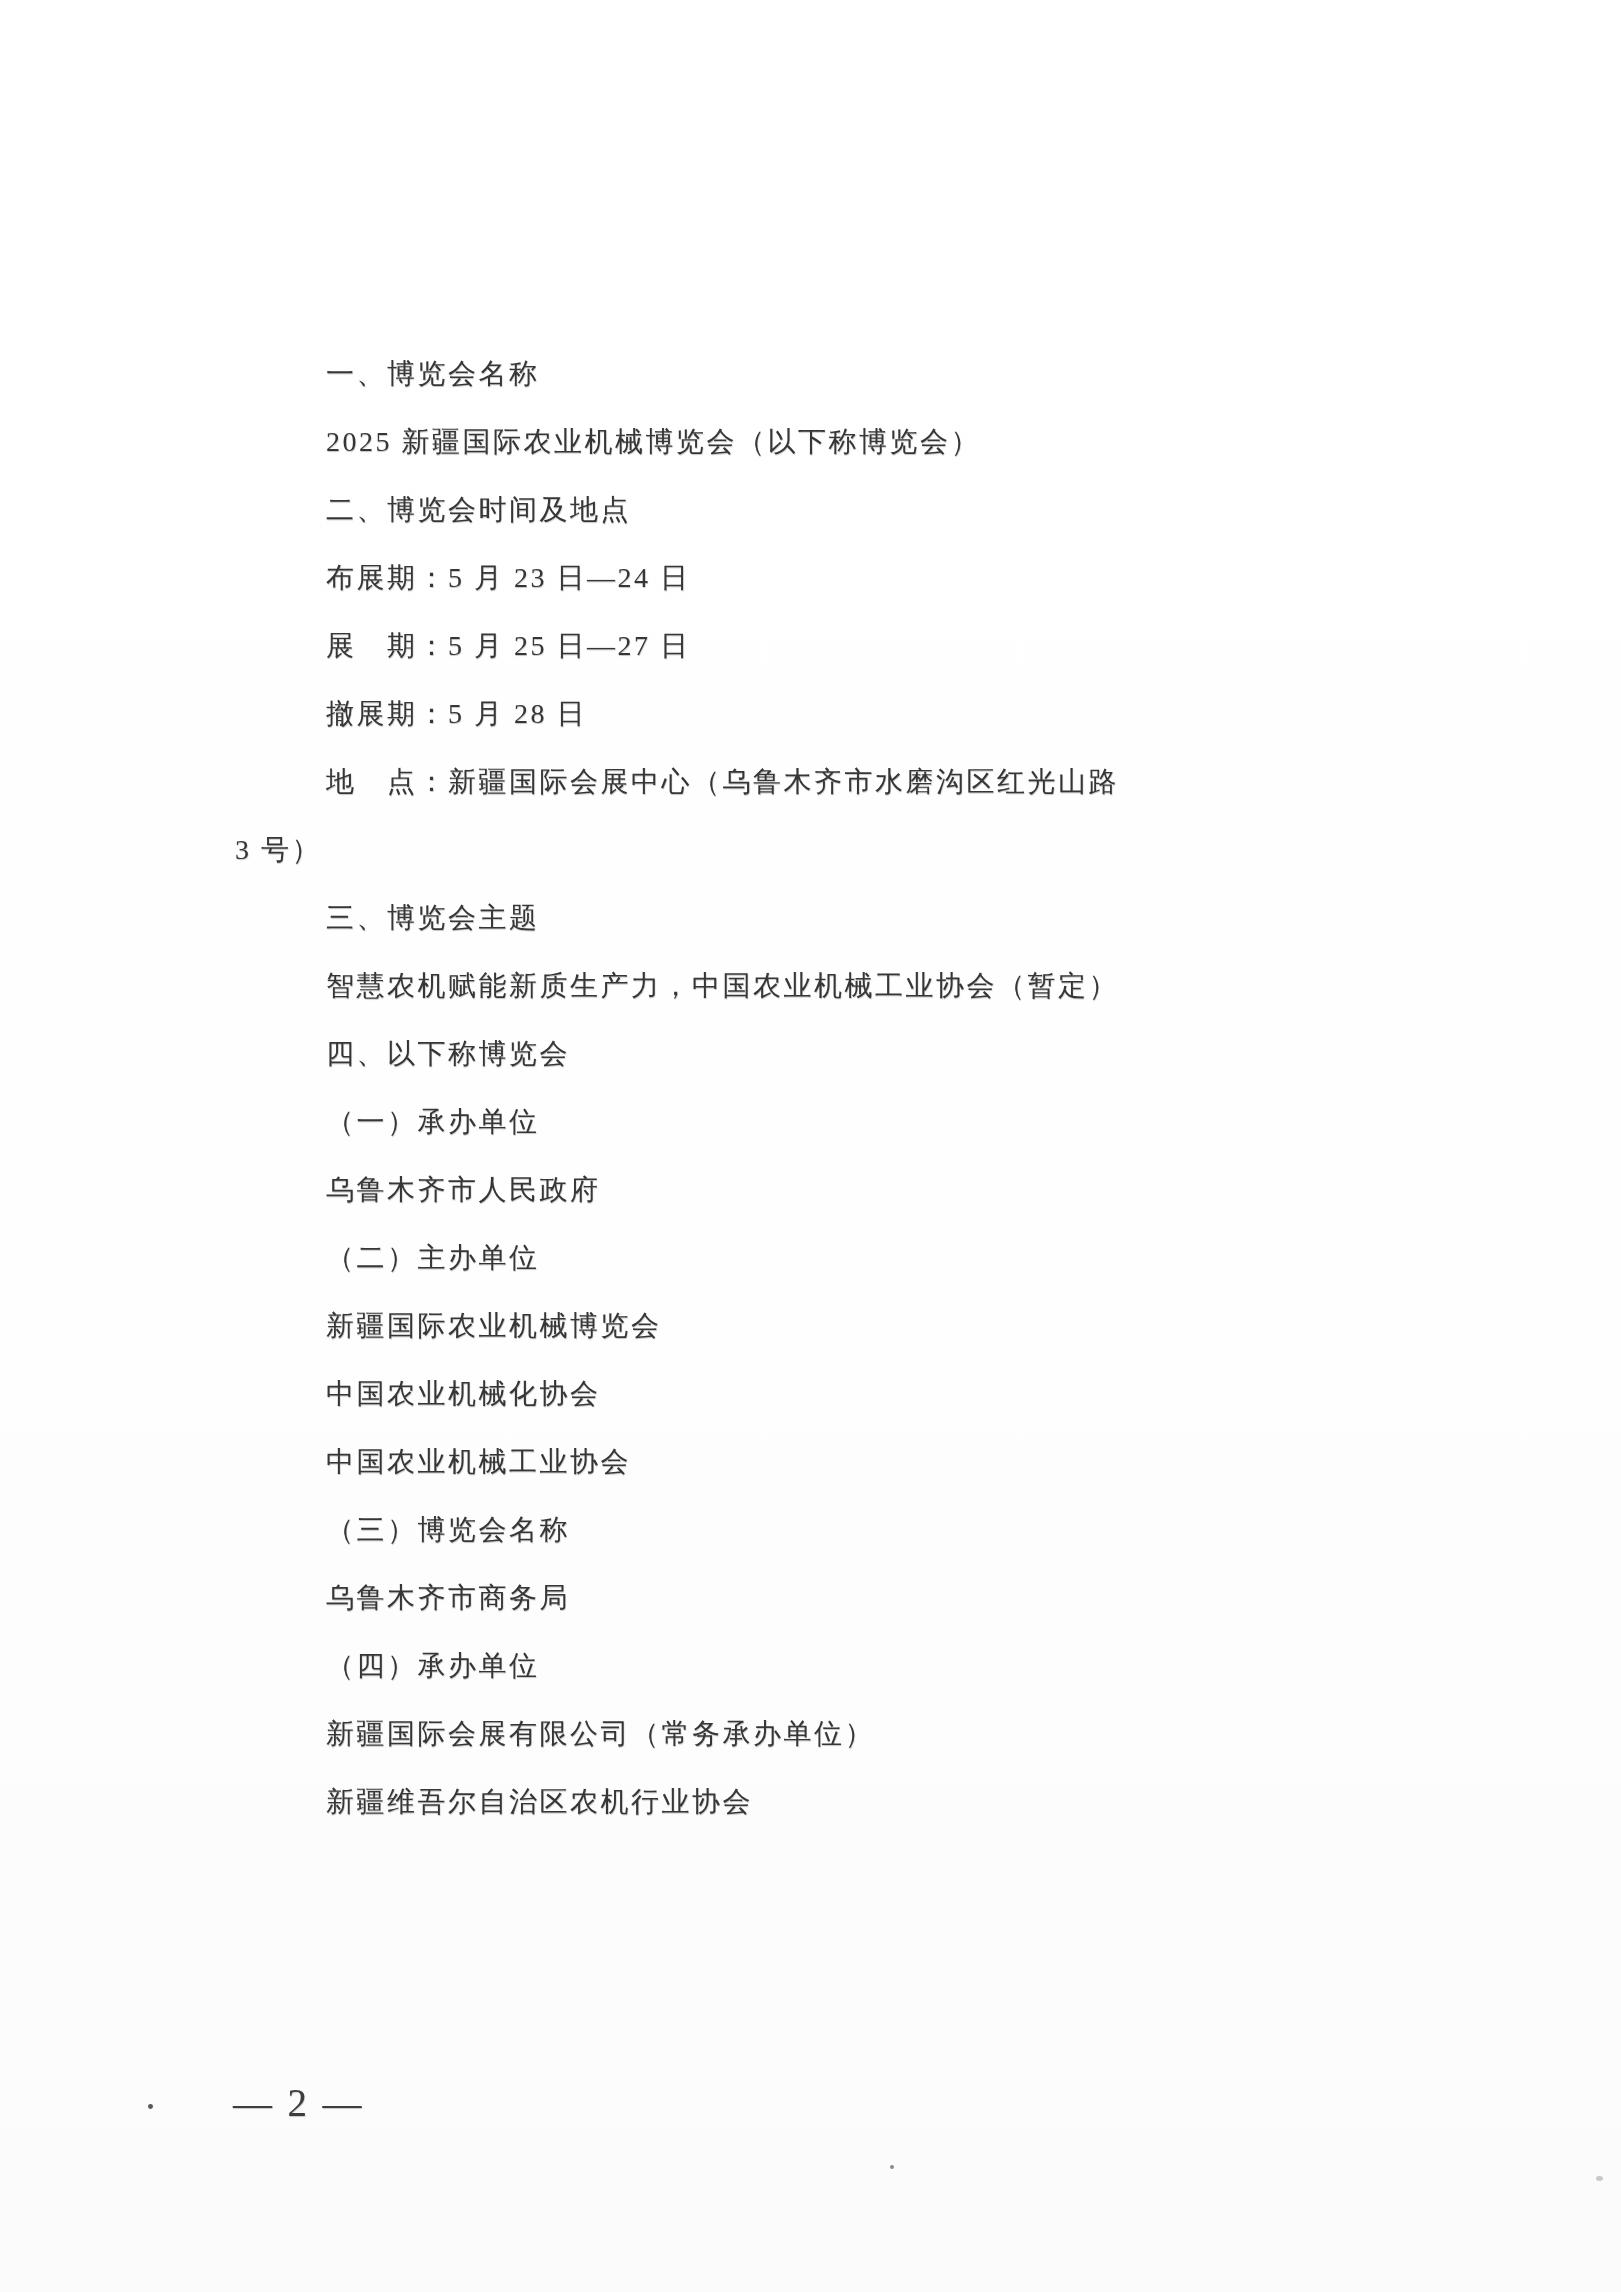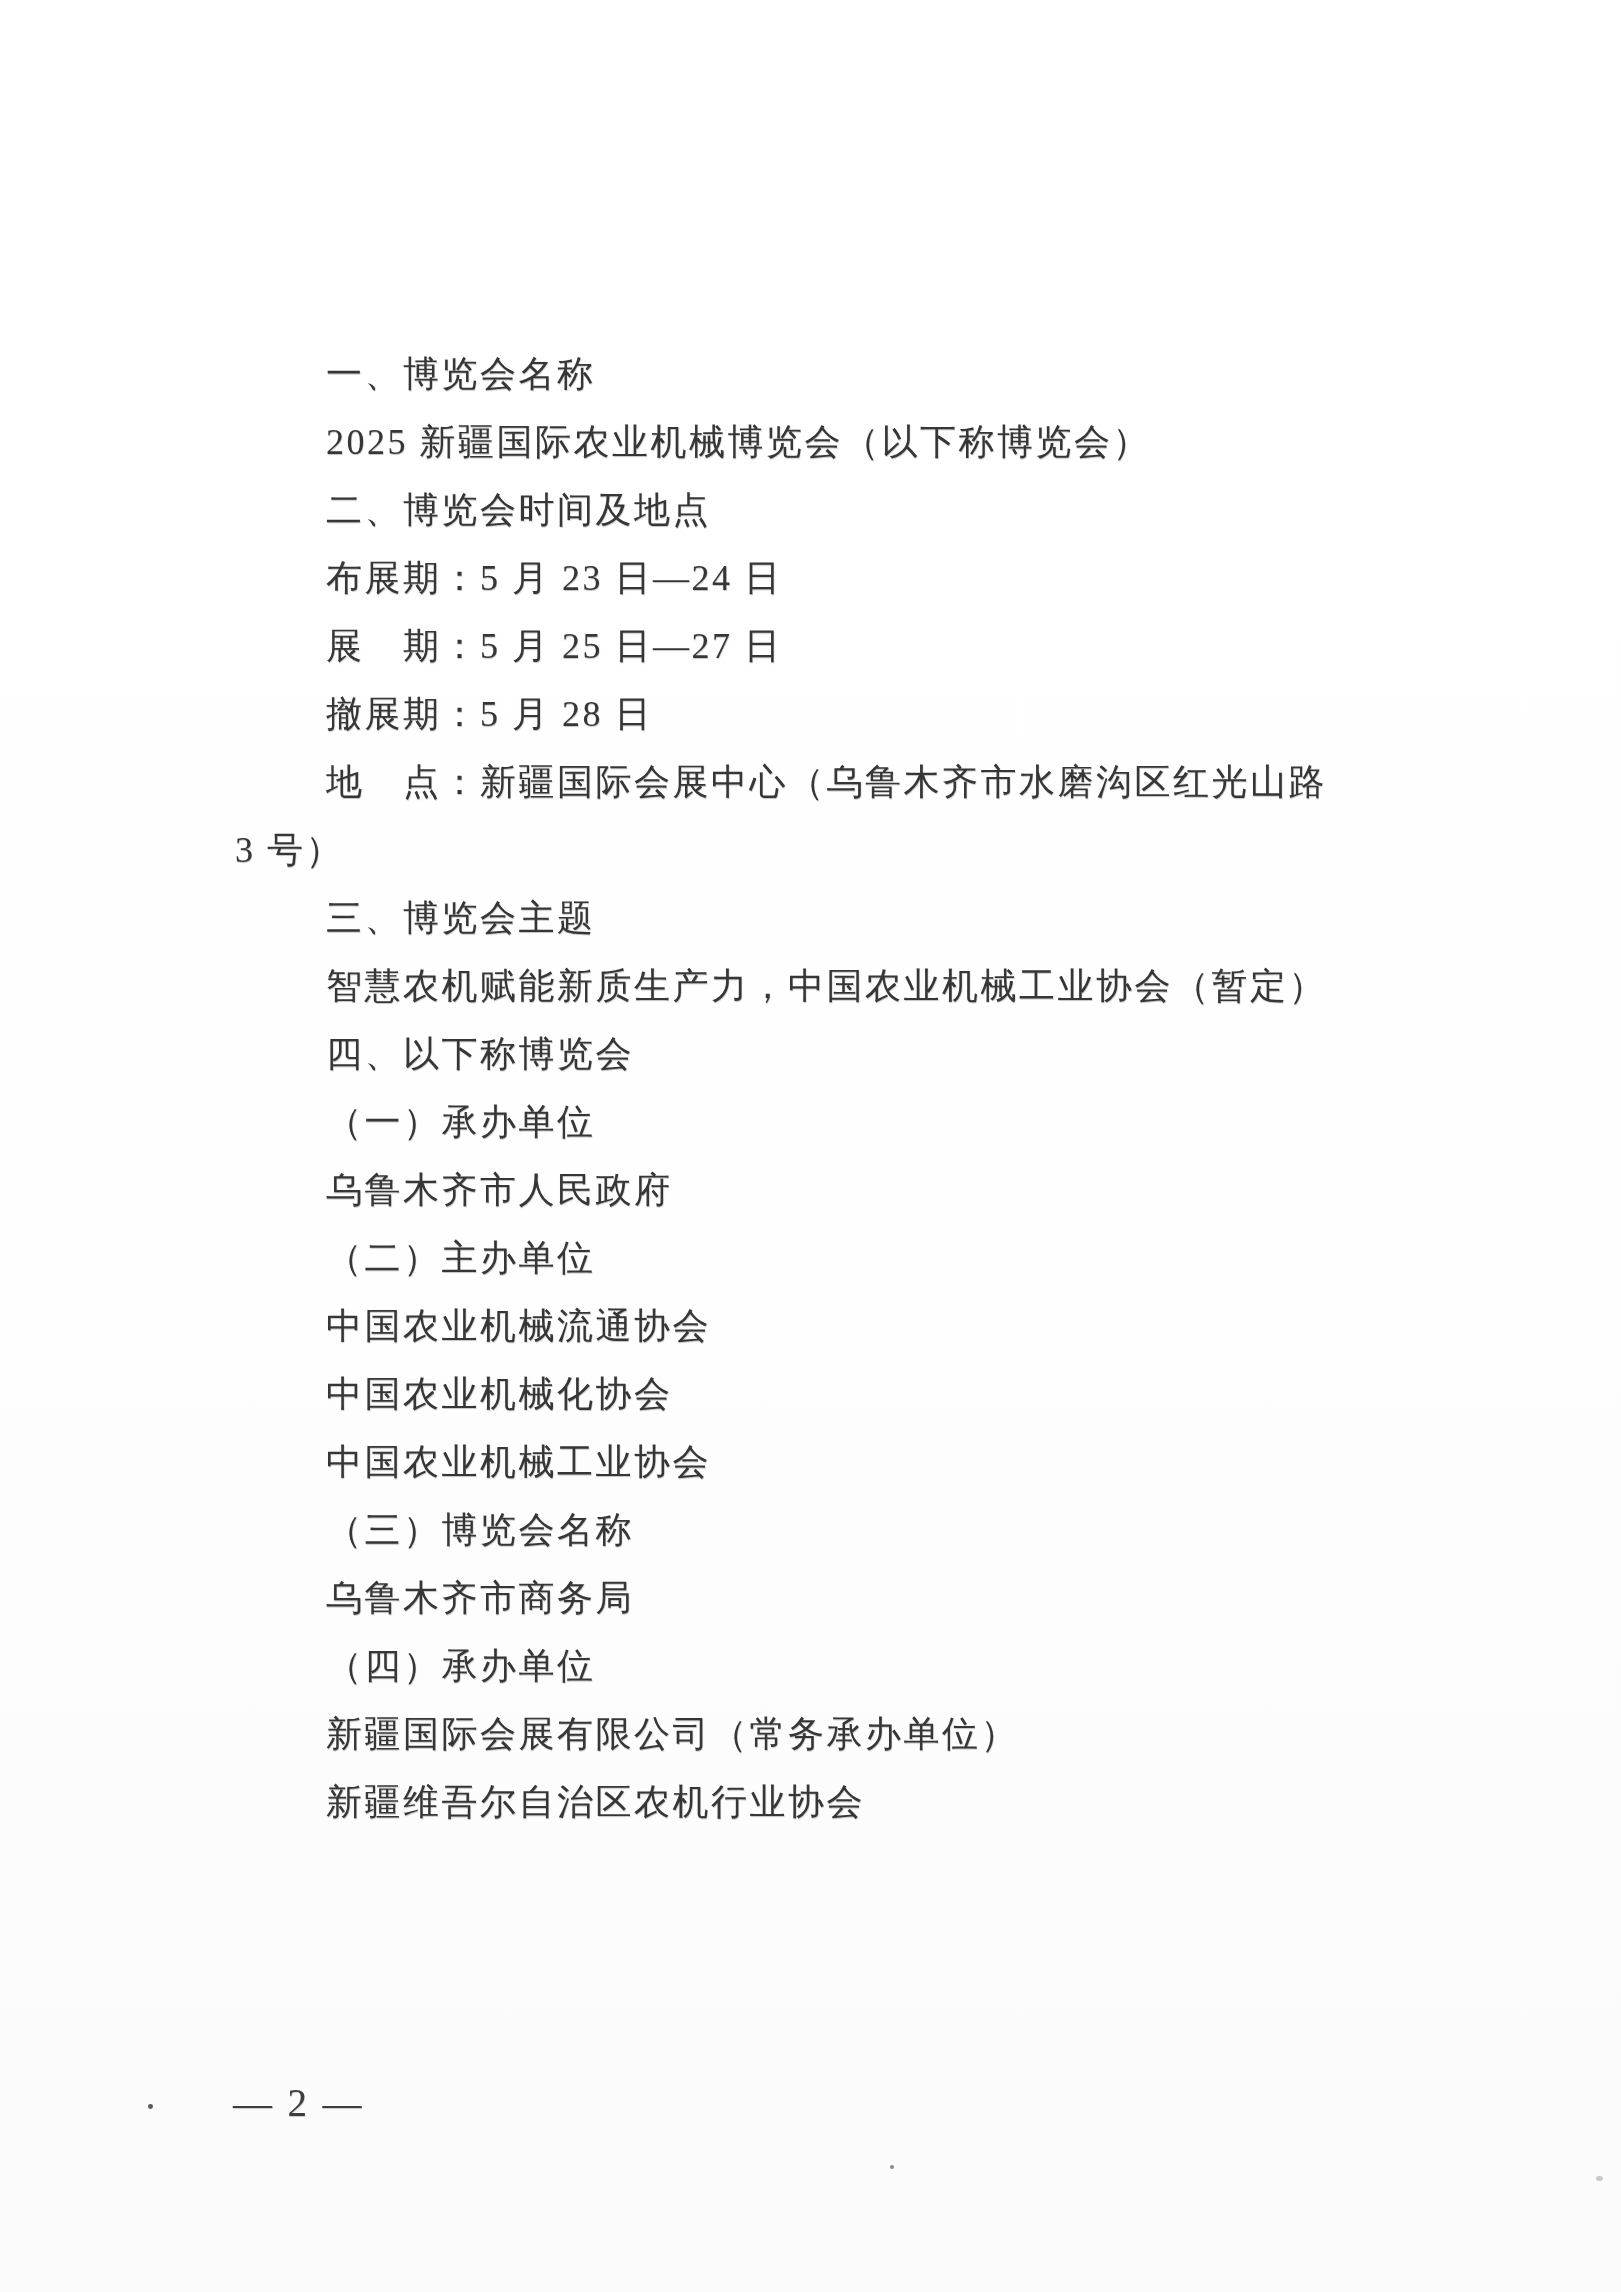--- a/index.html
+++ b/index.html
@@ -20,21 +20,21 @@
     position: absolute;
     left: 235px;
     top: 340px;
     width: 1255px;
   }
   .line {
     height: 68px;
     display: flex;
     align-items: center;
     white-space: nowrap;
-    font-size: 36px;
+    font-size: 28px;
     letter-spacing: 2.5px;
     color: #363636;
     text-shadow: 0.6px 0.6px 0.8px rgba(90,90,90,0.35);
   }
   .line.indent {
     padding-left: 91px;
   }
   .footer {
     position: absolute;
     left: 233px;
@@ -64,21 +64,21 @@
     <div class="line indent">展　期：5 月 25 日—27 日</div>
     <div class="line indent">撤展期：5 月 28 日</div>
     <div class="line indent">地　点：新疆国际会展中心（乌鲁木齐市水磨沟区红光山路</div>
     <div class="line">3 号）</div>
     <div class="line indent">三、博览会主题</div>
     <div class="line indent">智慧农机赋能新质生产力，中国农业机械工业协会（暂定）</div>
     <div class="line indent">四、以下称博览会</div>
     <div class="line indent">（一）承办单位</div>
     <div class="line indent">乌鲁木齐市人民政府</div>
     <div class="line indent">（二）主办单位</div>
-    <div class="line indent">中国农业机械流通协会</div>
+    <div class="line indent">新疆国际农业机械博览会</div>
     <div class="line indent">中国农业机械化协会</div>
     <div class="line indent">中国农业机械工业协会</div>
     <div class="line indent">（三）博览会名称</div>
     <div class="line indent">乌鲁木齐市商务局</div>
     <div class="line indent">（四）承办单位</div>
     <div class="line indent">新疆国际会展有限公司（常务承办单位）</div>
     <div class="line indent">新疆维吾尔自治区农机行业协会</div>
   </div>
 
   <div class="footer">— 2 —</div>

